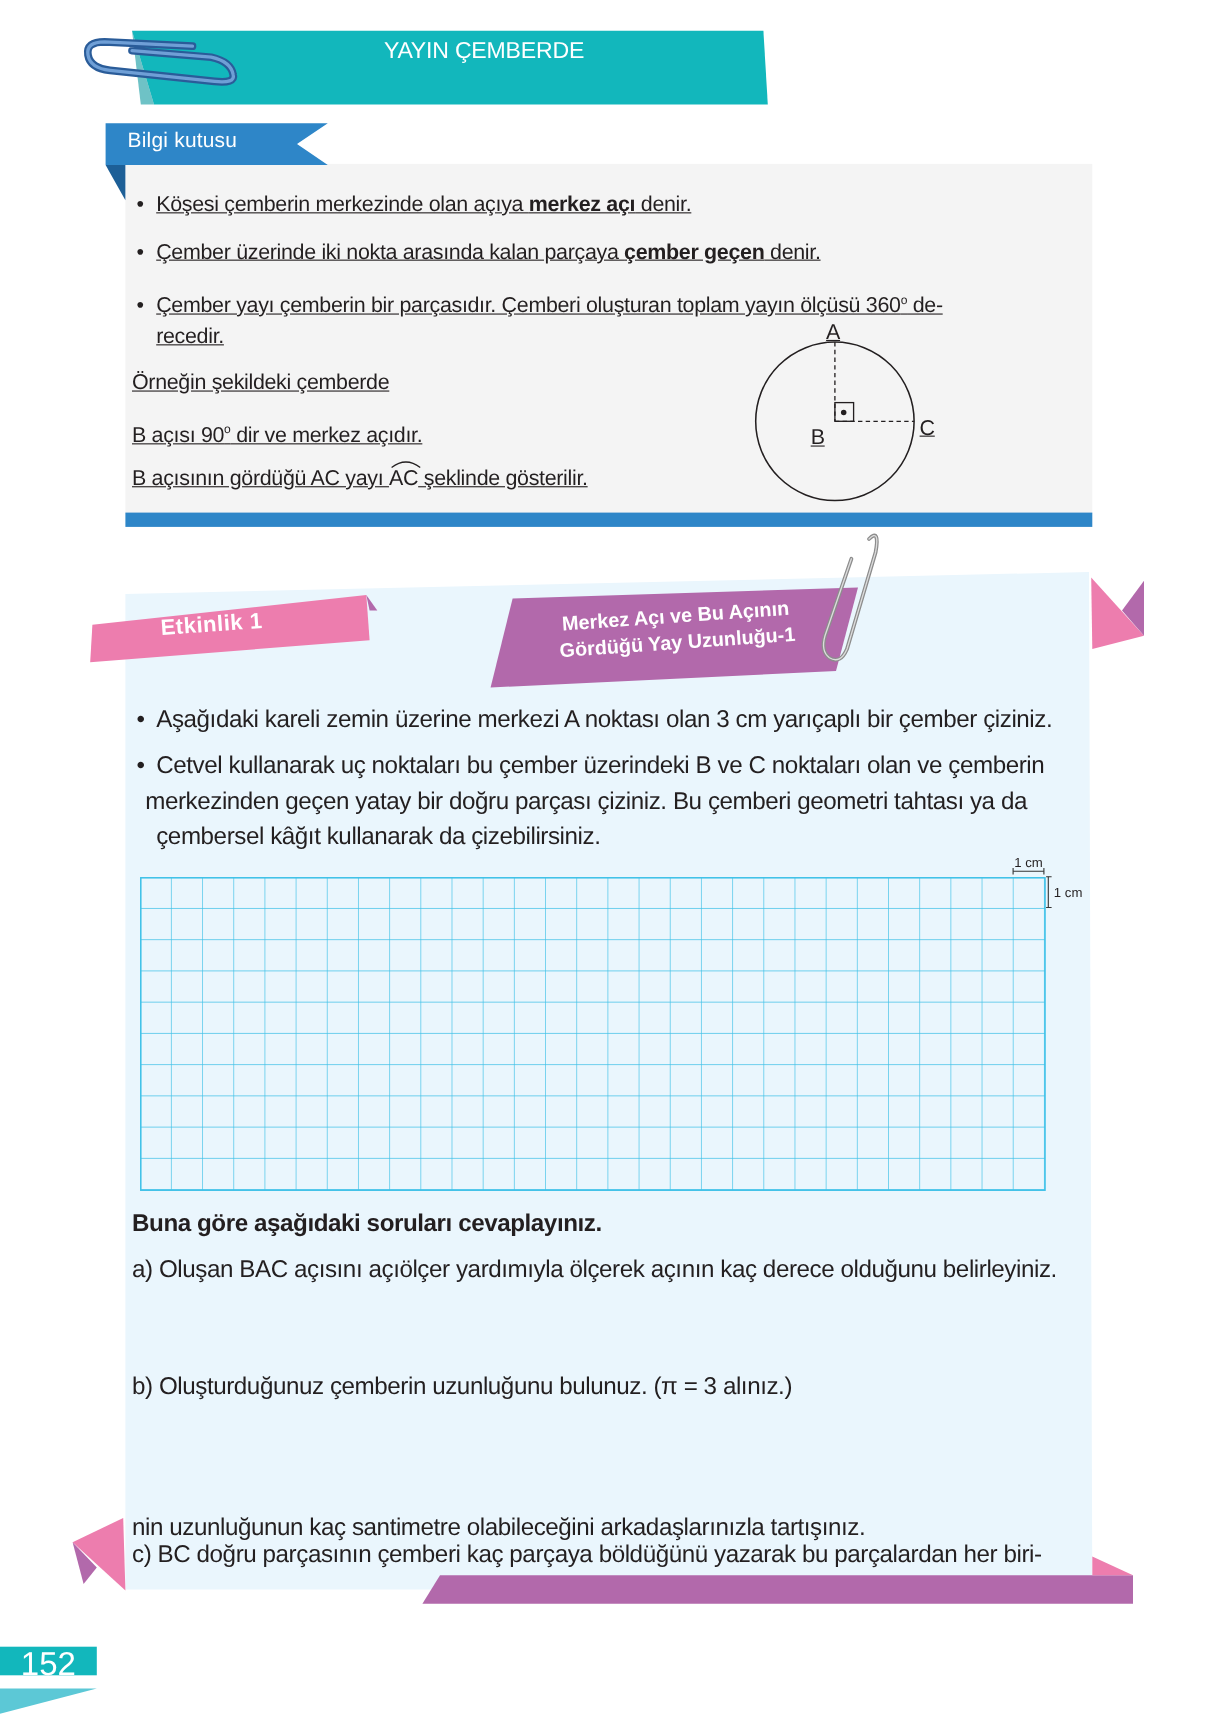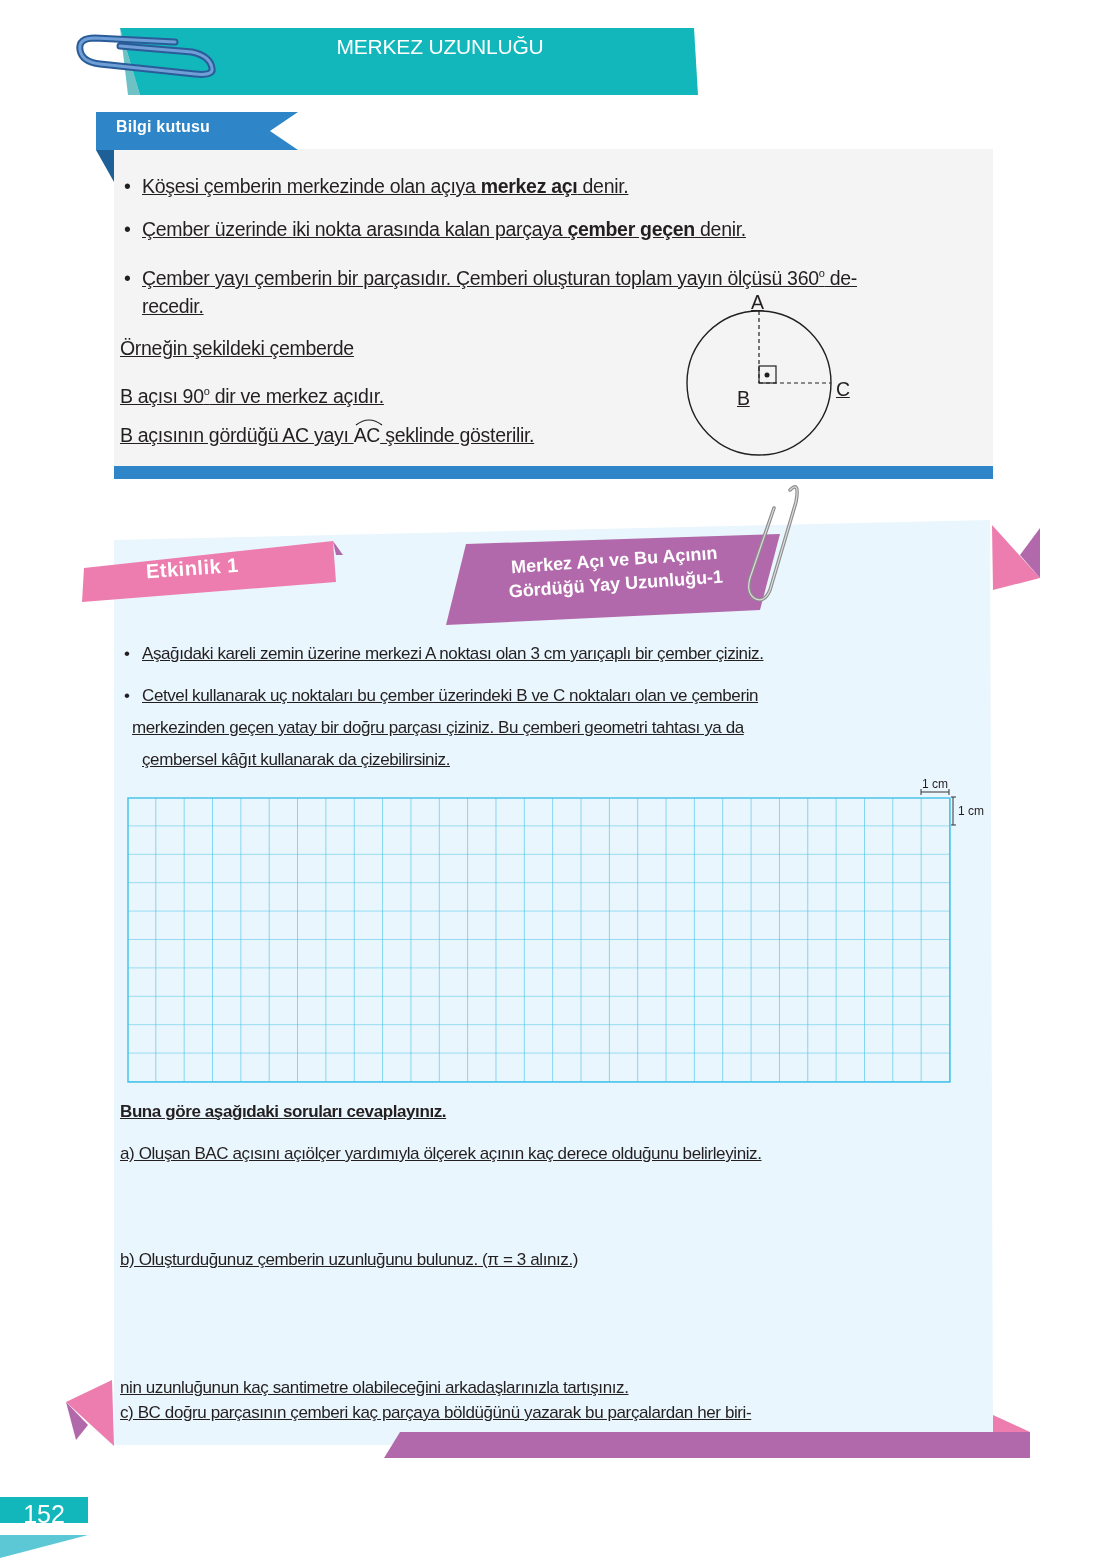--- a/index.html
+++ b/index.html
@@ -3,43 +3,43 @@
 <meta charset="utf-8">
 <style>
   html, body { margin:0; padding:0; }
   body { width:1106px; height:1560px; position:relative; background:#ffffff; overflow:hidden;
          font-family:"Liberation Sans", "DejaVu Sans", sans-serif; color:#231f20; }
   .abs { position:absolute; }
   .title-text { left:200px; top:35px; width:480px; text-align:center; color:#ffffff; font-size:21px; line-height:23px; letter-spacing:-0.2px; }
   
   .info-box { left:114px; top:149px; width:879px; height:318px; background:#f4f4f4; }
   .info-bar { left:114px; top:466px; width:879px; height:13px; background:#2e86c8; }
-  .info-tab-text { left:116px; top:118px; color:#fff; font-weight:bold; font-size:16px; letter-spacing:0.2px; }
+  .info-tab-text { left:116px; top:118px; color:#fff; font-weight:normal; font-size:19px; letter-spacing:0.2px; }
   .p { font-size:19.5px; line-height:24px; white-space:nowrap; letter-spacing:-0.3px;text-decoration:underline; }
   .bul { display:inline-block; width:18px; }
   .etk-text { left:146px; top:557px; color:#fff; font-weight:bold; font-size:20px; transform:rotate(-4deg); letter-spacing:0.5px; }
   .merkez-text { left:480px; top:548px; width:270px; text-align:center; color:#fff; font-weight:bold; font-size:18px; line-height:24px; transform:rotate(-4deg); }
   .grid { left:127px; top:797px; }
-  .q { font-size:17px; line-height:24px; white-space:nowrap; letter-spacing:-0.4px;text-decoration:underline; }
-  .page-no { left:0; top:1497px; width:88px; height:26px; background:#12b7bc; color:#fff; font-size:25px; text-align:center; line-height:34px; }
+  .q { font-size:22px; line-height:24px; white-space:nowrap; letter-spacing:-0.4px; }
+  .page-no { left:0; top:1497px; width:88px; height:26px; background:#12b7bc; color:#fff; font-size:30px; text-align:center; line-height:34px; }
   .bld { font-weight:bold; }
 </style>
 </head>
 <body>
 
 <svg class="abs" style="left:0;top:0" width="1106" height="110">
   <polygon points="120,28 694,28 698,95 140,95" fill="#12b7bc"></polygon>
   <polygon points="120,28 140,95 128,95" fill="#0d9aa0" opacity="0.6"></polygon>
   <g fill="none" stroke-linecap="round">
     <path d="M175,42 L95,38 Q78,38 80,50 Q82,62 100,64 L195,74 Q214,76 212,68 Q210,56 192,52 L120,46" stroke="#2a5c99" stroke-width="7"></path>
     <path d="M175,42 L95,38 Q78,38 80,50 Q82,62 100,64 L195,74 Q214,76 212,68 Q210,56 192,52 L120,46" stroke="#6f9fd6" stroke-width="3"></path>
   </g>
 </svg>
 <div class="abs title-text">
-  <div>MERKEZ UZUNLUĞU</div>
+  <div>YAYIN ÇEMBERDE</div>
 </div>
 
 <div class="abs info-box"></div>
 <svg class="abs" style="left:90px;top:110px" width="220" height="100">
   <polygon points="6,2 208,2 180,21 208,40 6,40" fill="#2e86c8"></polygon>
   <polygon points="6,40 24,40 24,72" fill="#1d5f97"></polygon>
 </svg>
 <div class="abs info-tab-text">Bilgi kutusu</div>
 
 <div class="abs p" style="left:124px;top:174px">

